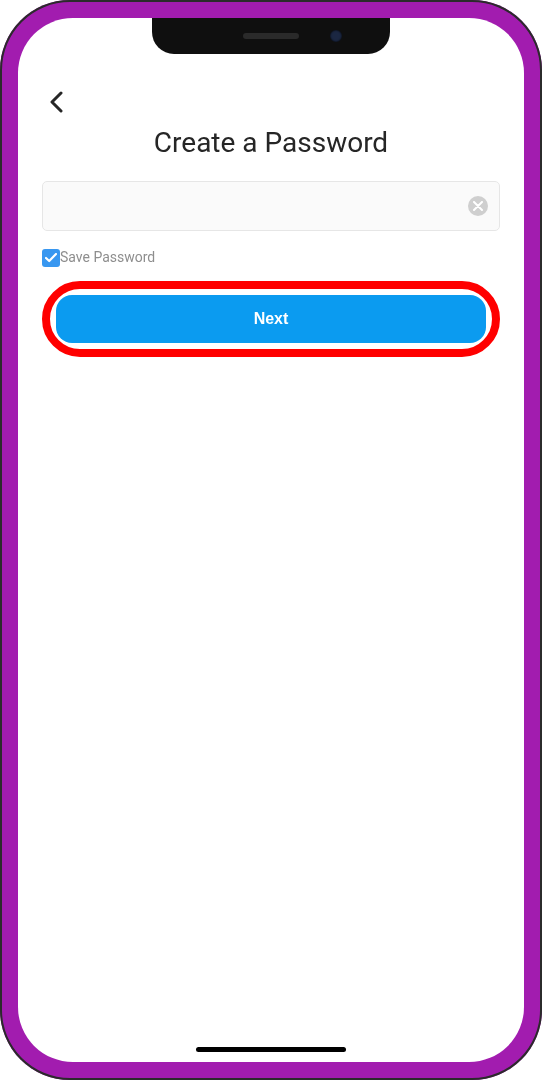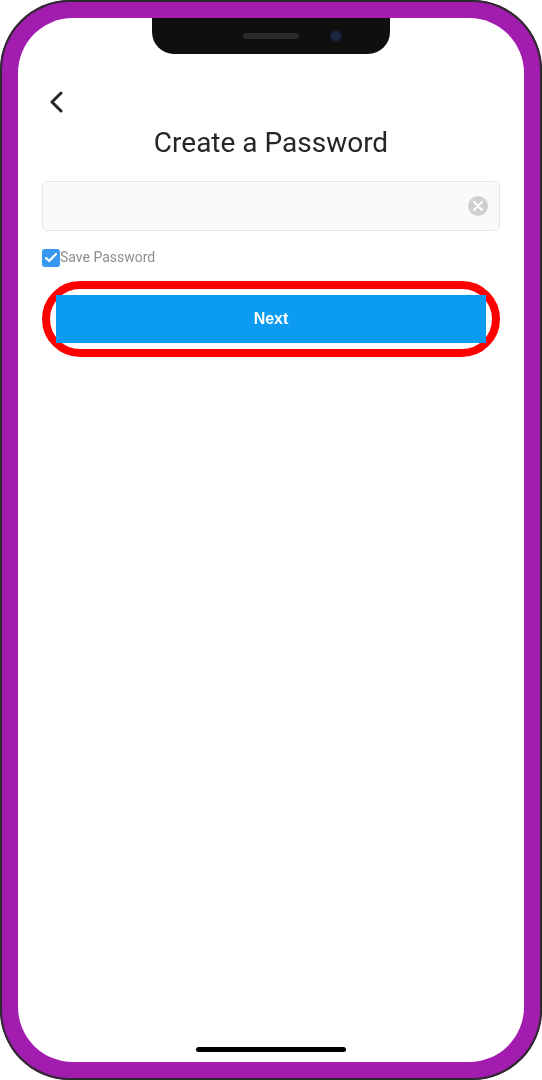--- a/index.html
+++ b/index.html
@@ -123,21 +123,21 @@
       background: #1da1f2;
       background: #3897f0;
       background: #0d99ff;
       background: #16a3ff;
       background-color: #0b9af0;
       background: #0a98ef;
       color: #fff;
       font-weight: 600;
       font-size: 16px;
       border: none;
-      border-radius: 0;
+      border-radius: 16px;
       cursor: pointer;
       background: #0b9af0;
       text-align: center;
     }
     .next-btn { background:#0b9bf0; }
     .home-indicator {
       position: absolute;
       bottom: 10px;
       left: 50%;
       transform: translateX(-50%);

